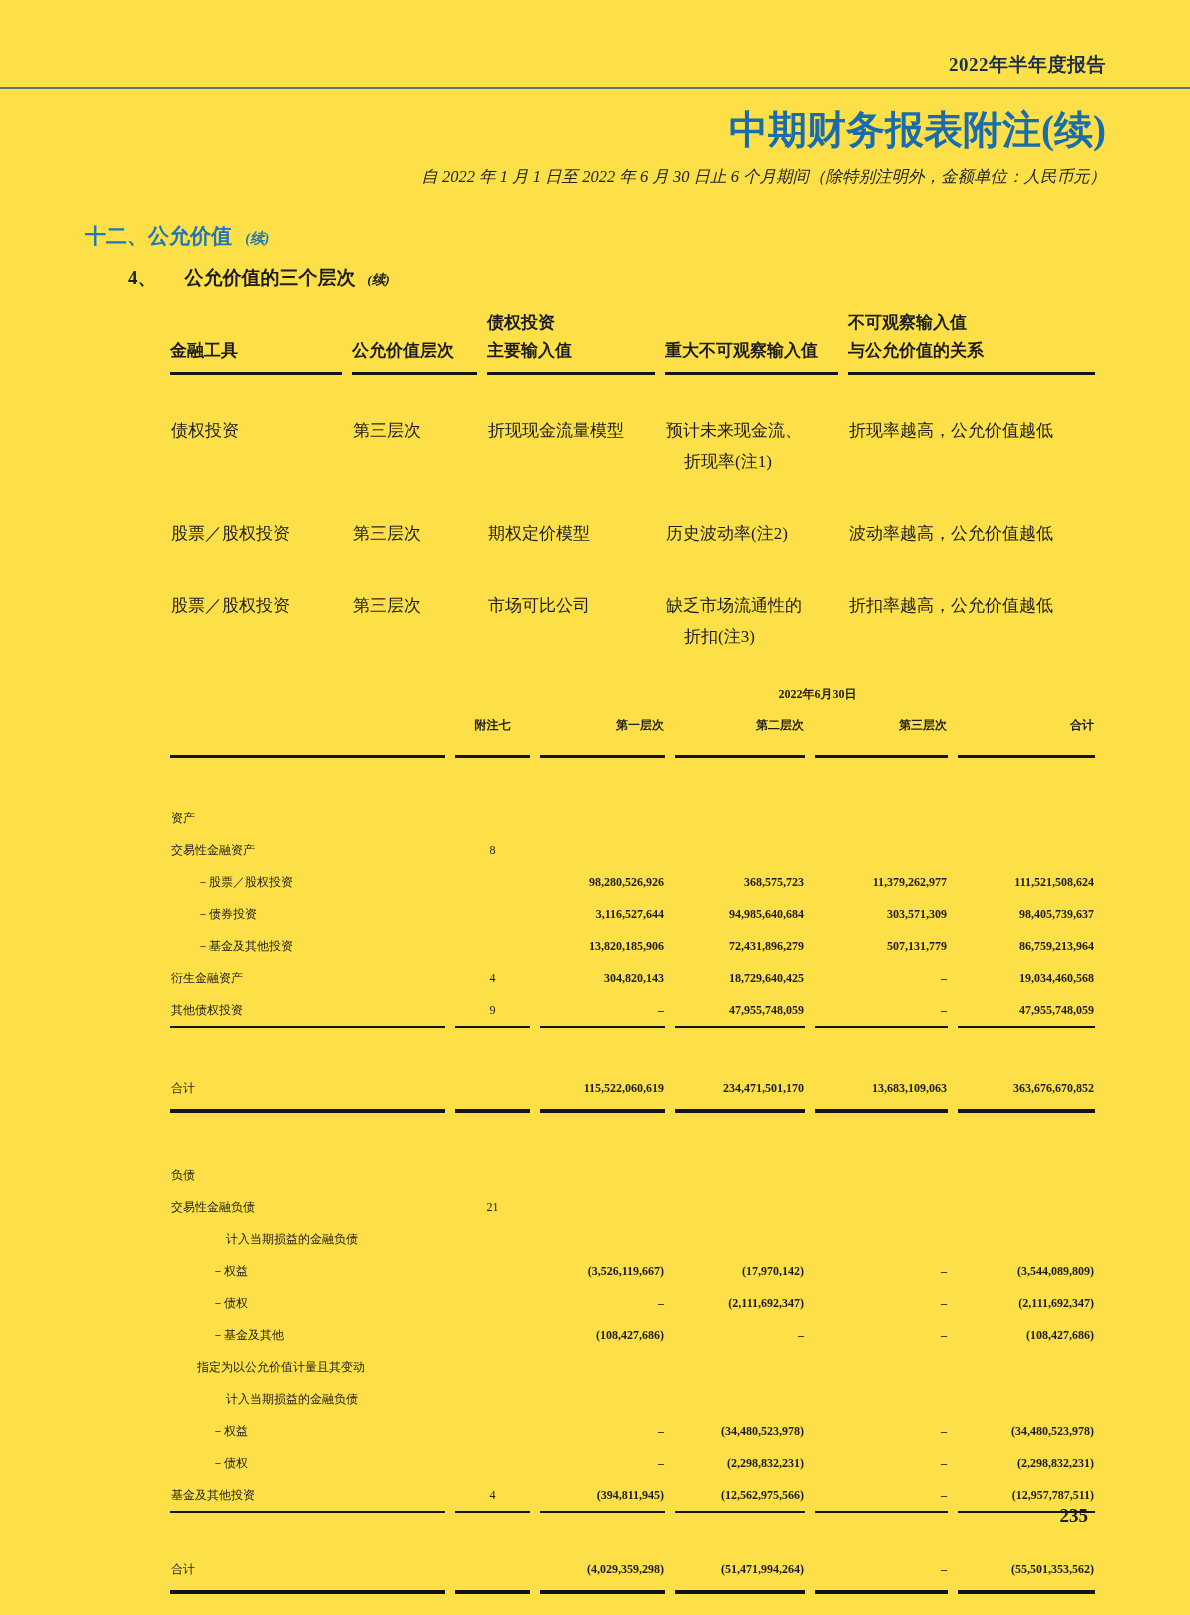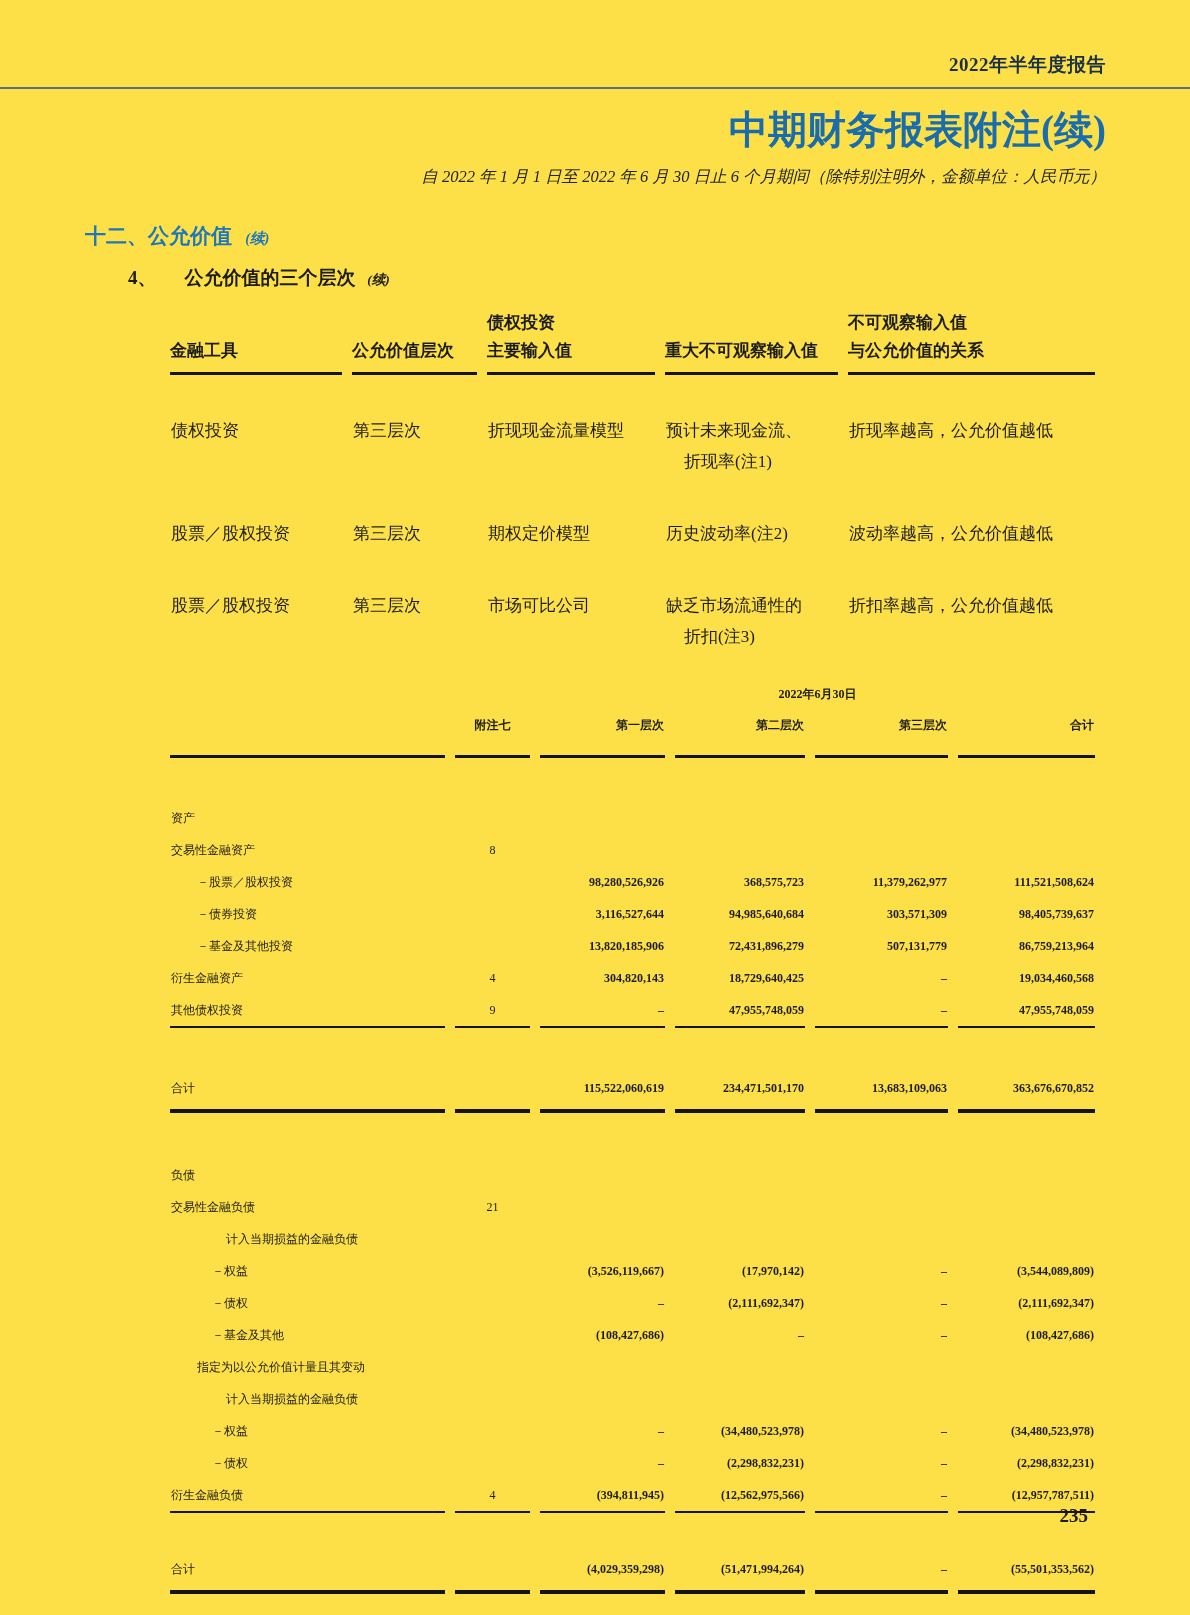--- a/index.html
+++ b/index.html
@@ -388,21 +388,21 @@
     </tr>
     <tr>
       <td class="ind3">－债权</td>
       <td class="note"></td>
       <td class="num">–</td>
       <td class="num">(2,298,832,231)</td>
       <td class="num">–</td>
       <td class="num">(2,298,832,231)</td>
     </tr>
     <tr>
-      <td>衍生金融负债</td>
+      <td>基金及其他投资</td>
       <td class="note">4</td>
       <td class="num">(394,811,945)</td>
       <td class="num">(12,562,975,566)</td>
       <td class="num">–</td>
       <td class="num">(12,957,787,511)</td>
     </tr>
     <tr class="rule">
       <td></td>
           <td></td>
           <td></td>

